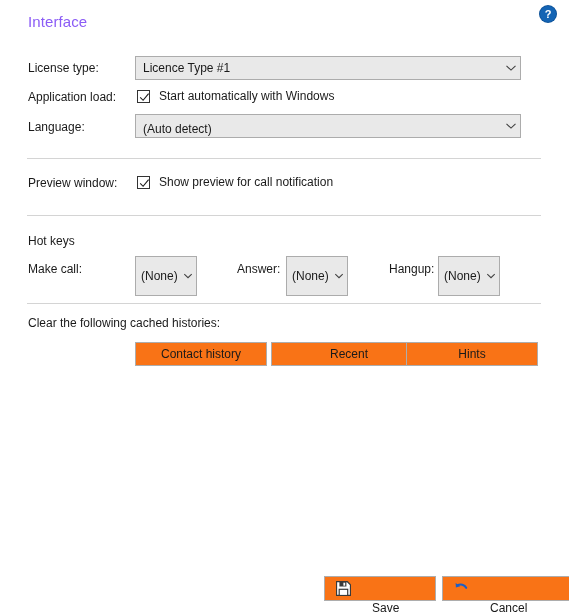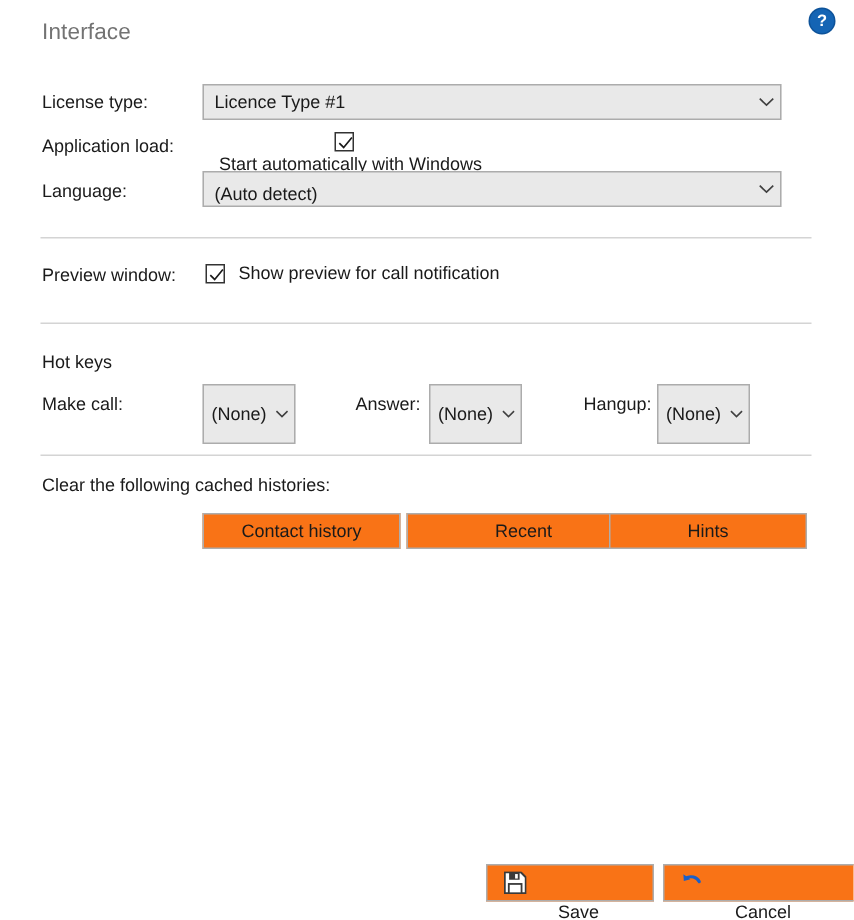--- a/index.html
+++ b/index.html
@@ -23,21 +23,21 @@
     position: absolute;
     inset: 0;
   }
 
   
   .page-title {
     position: absolute;
     left: 28px;
     top: 13px;
     font-size: 15px;
-    color: #737373;
+    color: #8b5cf6;
     letter-spacing: .1px;
     white-space: nowrap;
   }
 
   .help-icon {
     position: absolute;
     right: 13px;
     top: 6px;
     width: 16px;
     height: 16px;
@@ -215,21 +215,21 @@
     <span class="combo-value">Licence Type #1</span>
     <span class="chevron">
       <svg width="11" height="7" viewBox="0 0 11 7">
         <path d="M1 1.3 L5.5 5.6 L10 1.3" fill="none" stroke="#404040" stroke-width="1.1"></path>
       </svg>
     </span>
   </div>
 
   <div class="field-label" style="top:89px;">Application load:</div>
 
-  <div class="checkbox-row" style="left:137px; top:88px;flex-direction:column;">
+  <div class="checkbox-row" style="left:137px; top:88px;">
     <span class="checkbox-box">
       <svg width="11" height="11" viewBox="0 0 11 11">
         <path d="M1.2 5.4 L4.1 8.3 L9.6 1.6" fill="none" stroke="#1a1a1a" stroke-width="1.1"></path>
       </svg>
     </span>
     <span class="cb-label">Start automatically with Windows</span>
   </div>
 
   <div class="field-label" style="top:119px;">Language:</div>
 

